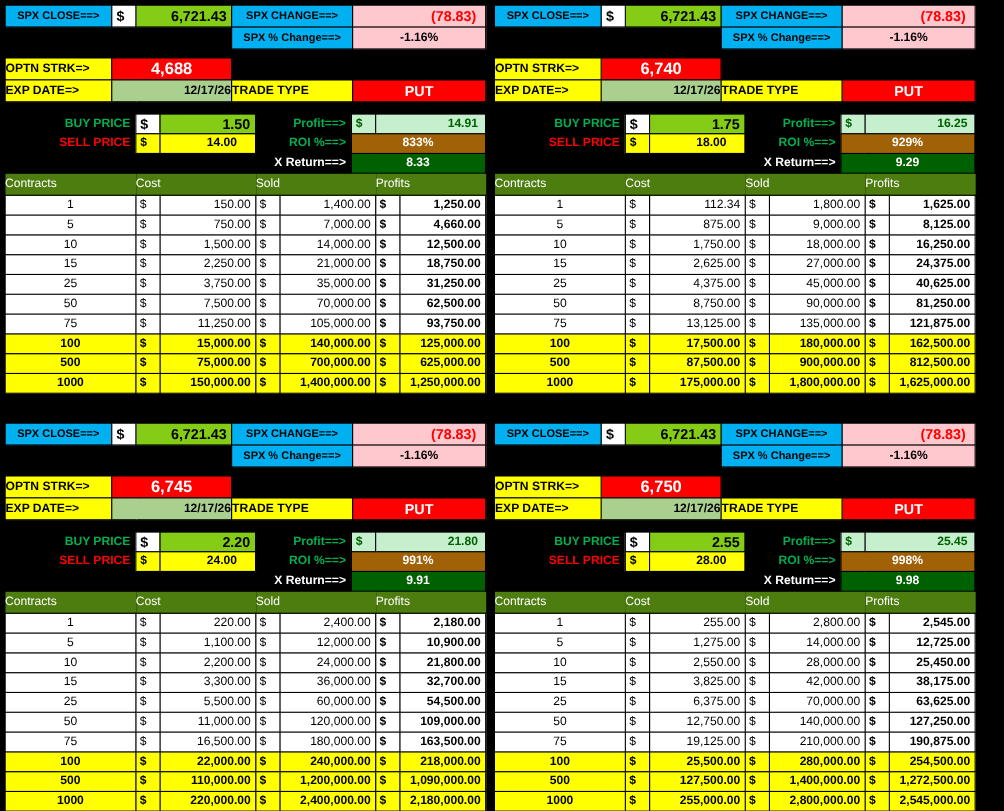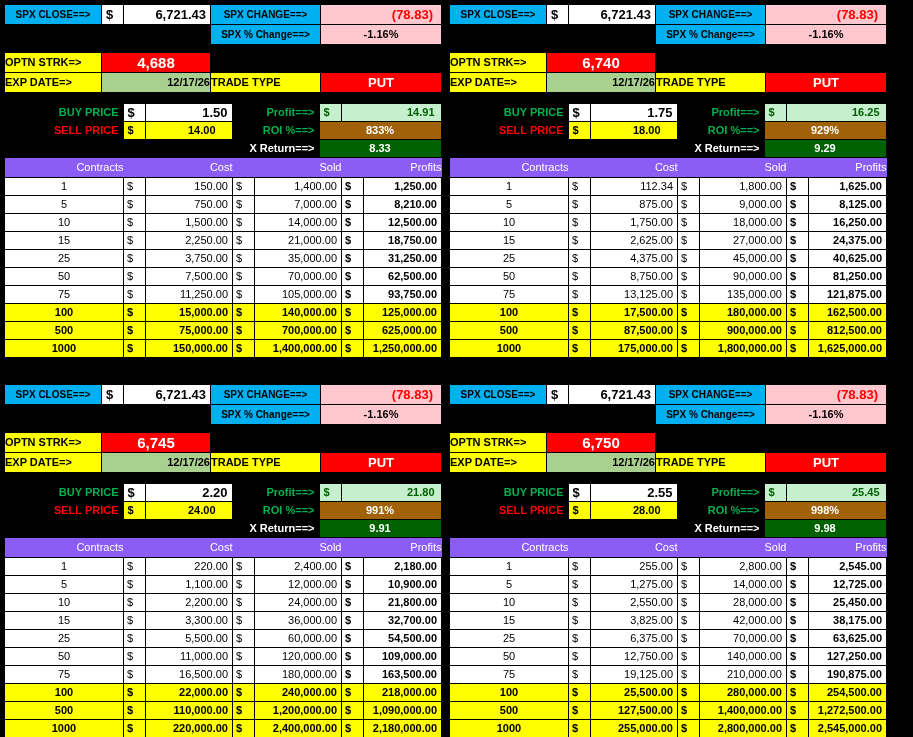--- a/index.html
+++ b/index.html
@@ -5,21 +5,21 @@
   html,body{margin:0;padding:0;background:#000;}
   body{width:913px;height:737px;font-family:"Liberation Sans",sans-serif;}
   .grid{display:grid;grid-template-columns:437px 437px;grid-template-rows:372px 355px;column-gap:8px;row-gap:8px;padding:4px 0 0 4px;box-sizing:border-box;}
   .panel{width:437px;background:#000;position:relative;}
   table{border-collapse:collapse;width:100%;table-layout:fixed;}
   td{font-size:11px;padding:0;height:17px;line-height:17px;}
   .b{border:1px solid #000;}
   
   .hdr td{height:19px;line-height:19px;}
   .cy{background:#00b0f0;color:#000;font-weight:bold;text-align:center;font-size:10px;}
-  .val-w{background:#ffffff;color:#000;font-weight:bold;text-align:right;padding-right:4px;font-size:13px;}
+  .val-w{background:#84cc16;color:#000;font-weight:bold;text-align:right;padding-right:4px;font-size:13px;}
   .dollarsign{background:#fff;color:#000;font-weight:bold;text-align:left;padding-left:4px;font-size:13px;}
   .pink{background:#ffc7ce;color:#ff0000;font-weight:bold;text-align:right;padding-right:8px;font-size:13px;}
   .pink2{background:#ffc7ce;color:#000;font-weight:bold;text-align:center;font-size:11px;}
   .yel{background:#ffff00;color:#000;font-weight:bold;text-align:left;font-size:11px;}
   .yelr{background:#ffff00;color:#000;font-weight:bold;text-align:right;padding-right:16px;font-size:11px;}
   .red{background:#ff0000;color:#fff;font-weight:bold;text-align:center;font-size:15px;}
   .redsm{background:#ff0000;color:#fff;font-weight:bold;text-align:center;font-size:13px;}
   .green-lt{background:#a9d08e;color:#000;font-weight:bold;text-align:right;font-size:11px;}
   .gtxt{color:#00b050;font-weight:bold;text-align:right;padding-right:4px;font-size:11px;background:#000;}
   .rtxt{color:#ff0000;font-weight:bold;text-align:right;padding-right:4px;font-size:11px;background:#000;}
@@ -29,21 +29,21 @@
   .darkgreen{background:#006100;color:#fff;font-weight:bold;text-align:center;font-size:11px;}
   .spacer{height:10px;background:#000;}
   .spacer-sm{height:7px;background:#000;}
   .row-white td{background:#fff;color:#000;font-size:11px;}
   .row-yellow td{background:#ffff00;color:#000;font-weight:bold;font-size:11px;}
   .cellnum{text-align:right;padding-right:4px;}
   .cellds{text-align:left;padding-left:3px;}
   .profitcell{background:#00b050;color:#fff;font-weight:bold;}
   .yellowprofit{background:#00b050;color:#ffff00;font-weight:bold;}
   .ctr{text-align:center;}
-  .hdrrow td{color:#fff;background:#8b5cf6;text-align:right;font-size:11px;height:19px;line-height:19px;margin-top:28px;}
+  .hdrrow td{color:#fff;background:#4d7c0f;text-align:left;font-size:11px;height:19px;line-height:19px;margin-top:28px;}
   .nb{border:none;}
 </style>
 </head>
 <body>
 
 <div class="grid">
 
   <div class="panel" id="p0">
       <table>
         <colgroup>
@@ -146,21 +146,21 @@
             <td class="b cellds profitcell">$</td>
             <td class="b cellnum profitcell">1,250.00</td>
           </tr>
           <tr class="row-white">
             <td class="b ctr">5</td>
             <td class="b cellds">$</td>
             <td class="b cellnum">750.00</td>
             <td class="b cellds">$</td>
             <td class="b cellnum">7,000.00</td>
             <td class="b cellds profitcell">$</td>
-            <td class="b cellnum profitcell">8,210.00</td>
+            <td class="b cellnum profitcell">4,660.00</td>
           </tr>
           <tr class="row-white">
             <td class="b ctr">10</td>
             <td class="b cellds">$</td>
             <td class="b cellnum">1,500.00</td>
             <td class="b cellds">$</td>
             <td class="b cellnum">14,000.00</td>
             <td class="b cellds profitcell">$</td>
             <td class="b cellnum profitcell">12,500.00</td>
           </tr>

